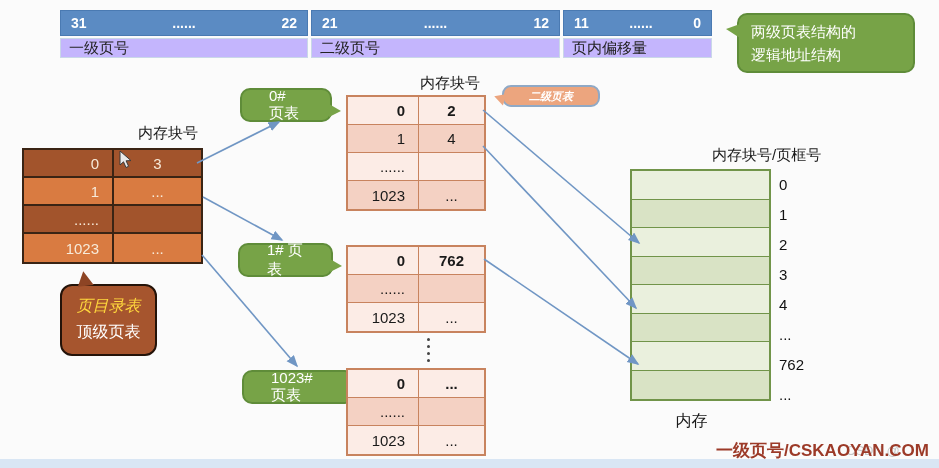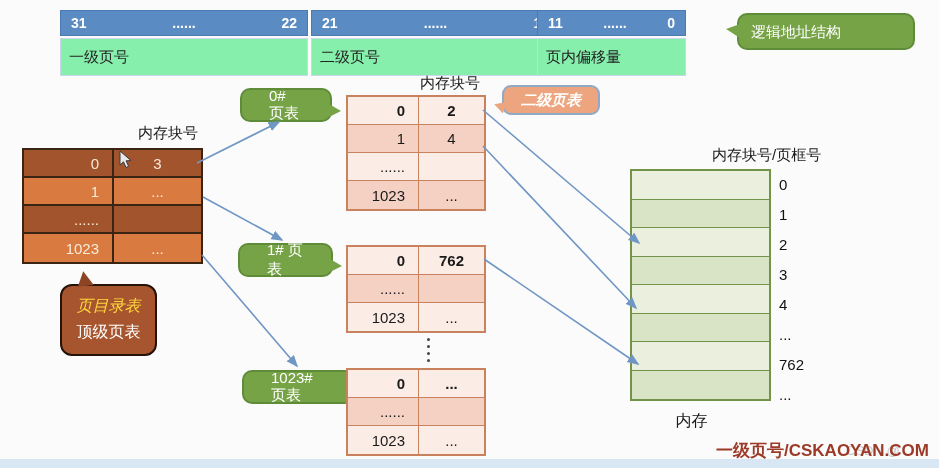--- a/index.html
+++ b/index.html
@@ -7,40 +7,40 @@
   body { font-family:"Liberation Sans","DejaVu Sans",sans-serif; }
   #canvas { position:relative; width:939px; height:468px; background:#fbfbfb; overflow:hidden; }
 
   .lbl { position:absolute; font-size:15px; color:#1a1a1a; white-space:nowrap; }
 
   
   .addr-seg { position:absolute; top:10px; }
   .addr-top { height:26px; background:#5b8bc3; border:1px solid #4a7ab2;
               color:#fff; font-weight:bold; font-size:14px;
               display:flex; align-items:center; justify-content:space-between; padding:0 10px; }
-  .addr-bot { margin-top:2px; height:38px; background:#86efac; border:1px solid #c9d7e8;
+  .addr-bot { margin-top:2px; height:20px; background:#c4b5fd; border:1px solid #c9d7e8;
               font-size:15px; color:#222; display:flex; align-items:center; padding:0 8px; }
 
   
   .callout-green { position:absolute; background:#77a347; border:2px solid #5f8c39; border-radius:10px;
                    color:#fff; font-size:15px; display:flex; align-items:center; padding:0 27px; }
   .callout-green .tail-r { position:absolute; right:-11px; bottom:3px; width:0; height:0;
                    border-top:7px solid transparent; border-bottom:6px solid transparent;
                    border-left:12px solid #77a347; }
   .callout-green .tail-rd { position:absolute; right:-9px; bottom:-3px; width:0; height:0;
                    border-top:7px solid transparent; border-bottom:6px solid transparent;
                    border-left:12px solid #77a347; transform:rotate(28deg); }
   .callout-addr { position:absolute; left:737px; top:13px; width:178px; background:#77a347;
                    border:2px solid #5f8c39; border-radius:10px; color:#fff; font-size:15px;
                    line-height:23px; padding:5px 12px; }
   .callout-addr .tail-l { position:absolute; left:-13px; top:9px; width:0; height:0;
                    border-top:5px solid transparent; border-bottom:9px solid transparent;
                    border-right:14px solid #77a347; }
-  .callout-sec { position:absolute; left:502px; top:85px; width:98px; height:30px; background:#eca57e;
-                   border:2px solid #8fa9c6; border-radius:9px; color:#fff; font-size:15px;
+  .callout-sec { position:absolute; left:502px; top:85px; width:98px; height:22px; background:#eca57e;
+                   border:2px solid #8fa9c6; border-radius:9px; color:#fff; font-size:11px;
                    font-style:italic; font-weight:bold; display:flex; align-items:center; justify-content:center; }
   .callout-sec .tail-l { position:absolute; left:-10px; bottom:1px; width:0; height:0;
                    border-top:6px solid transparent; border-bottom:6px solid transparent;
                    border-right:11px solid #eca57e; transform:rotate(18deg); }
   .callout-brown { position:absolute; left:60px; top:284px; width:97px; background:#a6552e;
                    border:2px solid #241309; border-radius:12px; padding:7px 4px 9px; text-align:center; }
   .callout-brown .t1 { color:#ffd83d; font-style:italic; font-weight:normal; font-size:16px; line-height:26px; }
   .callout-brown .t2 { color:#fff; font-size:16px; line-height:26px; }
   .callout-brown .tail-u { position:absolute; top:-15px; left:15px; width:0; height:0;
                    border-left:7px solid transparent; border-right:9px solid transparent;
@@ -99,31 +99,32 @@
     <div class="addr-bot">一级页号</div>
   </div>
   <div class="addr-seg" style="left:311px;width:249px;">
     <div class="addr-top">
       <span>21</span>
       <span>......</span>
       <span>12</span>
     </div>
     <div class="addr-bot">二级页号</div>
   </div>
-  <div class="addr-seg" style="left:537px;width:149px;">
+  <div class="addr-seg" style="left:563px;width:149px;">
     <div class="addr-top">
       <span>11</span>
       <span>......</span>
       <span>0</span>
     </div>
     <div class="addr-bot">页内偏移量</div>
   </div>
 
   <div class="callout-addr">
     <span class="tail-l"></span>
+    <div>两级页表结构的</div>
     <div>逻辑地址结构</div>
   </div>
 
   <div class="lbl" style="left:118px;top:124px;width:100px;text-align:center;">内存块号</div>
   <div class="dir-table">
     <div class="dir-row dark">
       <div class="dir-cell c0">0</div>
       <div class="dir-cell c1">3</div>
     </div>
     <div class="dir-row light">

